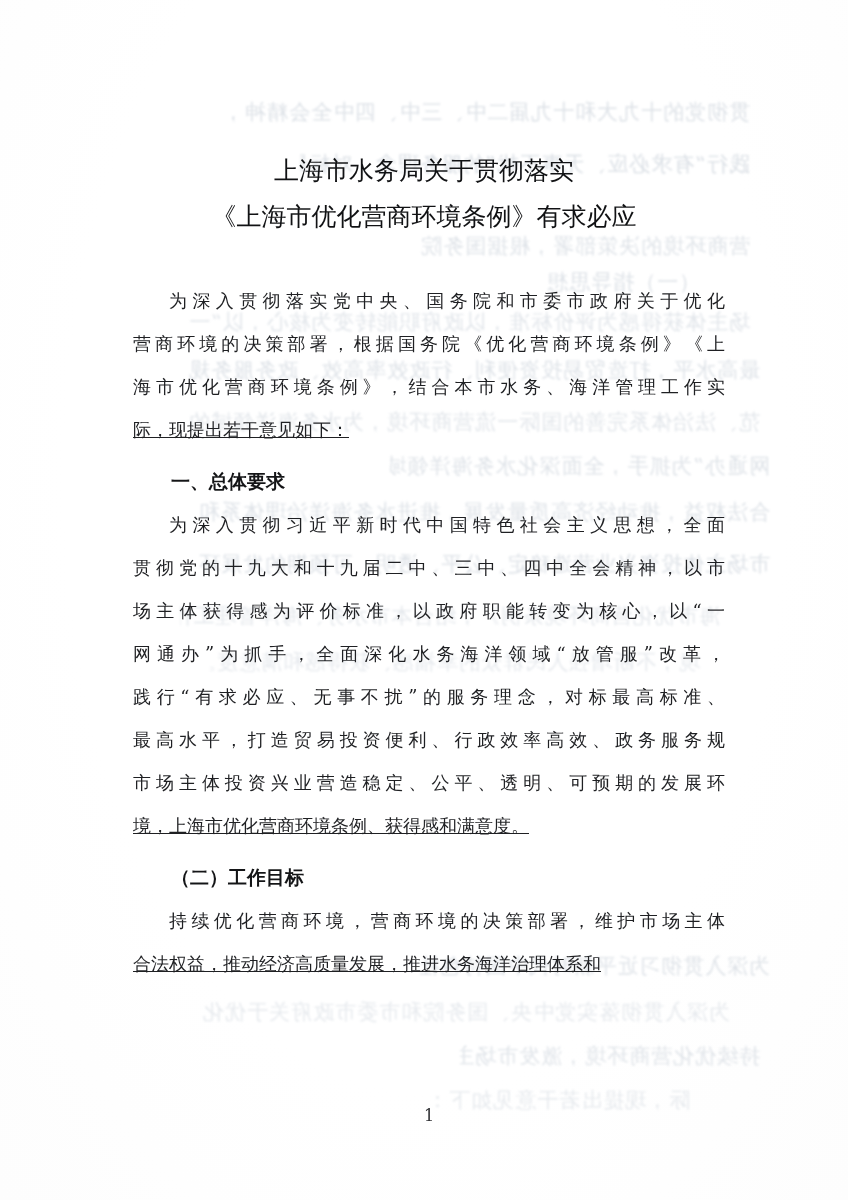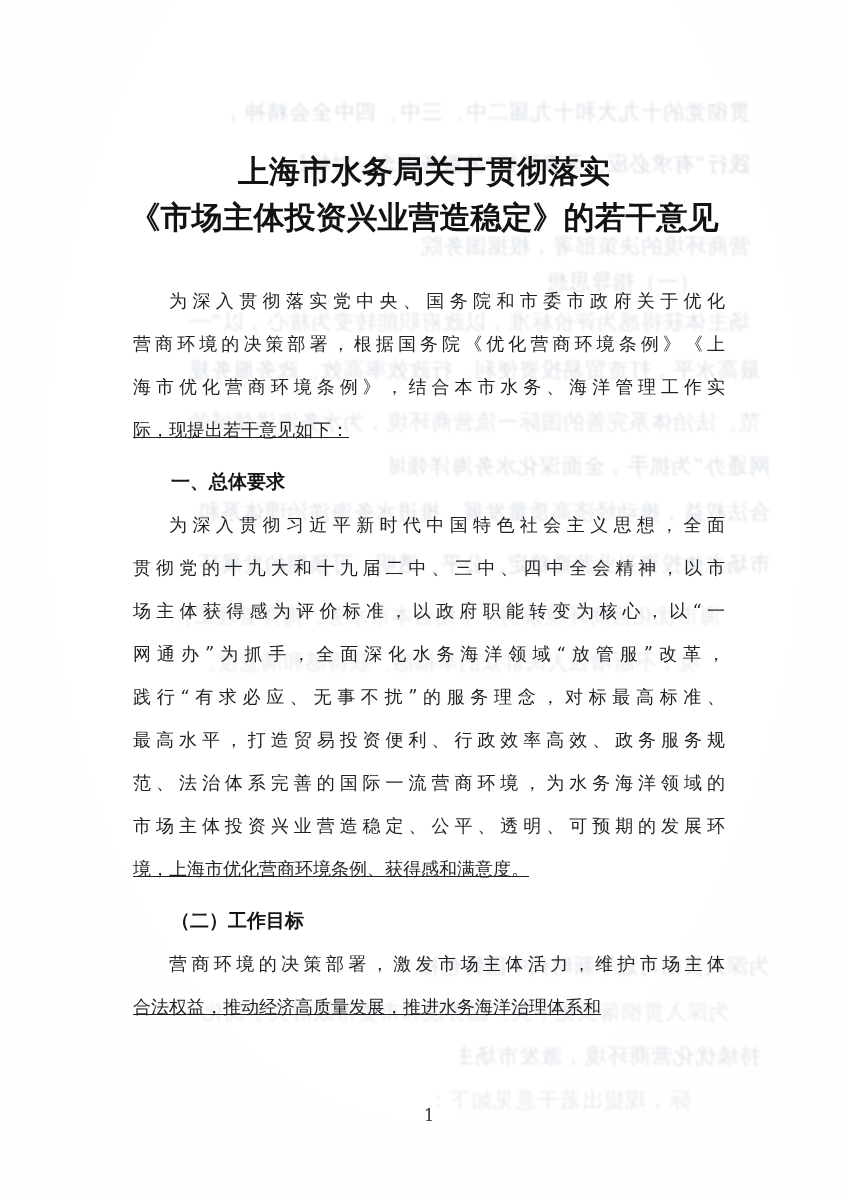--- a/index.html
+++ b/index.html
@@ -40,23 +40,23 @@
   
   .front {
     position: relative;
     z-index: 1;
   }
   .title-block {
     margin: 148px 60px 0 60px;
     text-align: center;
   }
   .title-line {
-    font-size: 31px;
+    font-size: 25px;
     line-height: 46px;
-    font-weight: 700;
+    font-weight: 400;
     color: #111214;
     letter-spacing: 0px;
   }
   .content {
     margin: 39px 123px 0 133px;
     width: 592px;
   }
   .body-line {
     font-size: 18px;
     line-height: 43px;
@@ -105,38 +105,37 @@
       <div class="bleed-line" style="top: 648px; left: 210px; width: 490px; opacity: 0.3;">境，不断增强人民群众的幸福感、获得感和满意度。</div>
       <div class="bleed-line" style="top: 952px; left: 420px; width: 350px; opacity: 0.4;">为深入贯彻习近平新时代中国特色社会主义思想，全面</div>
       <div class="bleed-line" style="top: 998px; left: 170px; width: 560px; opacity: 0.3;">为深入贯彻落实党中央、国务院和市委市政府关于优化</div>
       <div class="bleed-line" style="top: 1042px; left: 460px; width: 300px; opacity: 0.38;">持续优化营商环境，激发市场主体活力，维护市场主体</div>
       <div class="bleed-line" style="top: 1086px; left: 240px; width: 450px; opacity: 0.3;">际，现提出若干意见如下：</div>
     </div>
 
   <div class="front">
     <header class="title-block">
       <div class="title-line">上海市水务局关于贯彻落实</div>
-      <div class="title-line">《市场主体投资兴业营造稳定》的若干意见</div>
+      <div class="title-line">《上海市优化营商环境条例》有求必应</div>
     </header>
 
     <main class="content">
         <div class="body-line first">为深入贯彻落实党中央、国务院和市委市政府关于优化</div>
         <div class="body-line">营商环境的决策部署，根据国务院《优化营商环境条例》《上</div>
         <div class="body-line">海市优化营商环境条例》，结合本市水务、海洋管理工作实</div>
         <div class="body-line last">际，现提出若干意见如下：</div>
         <div class="heading1">一、总体要求</div>
         <div class="body-line first">为深入贯彻习近平新时代中国特色社会主义思想，全面</div>
         <div class="body-line">贯彻党的十九大和十九届二中、三中、四中全会精神，以市</div>
         <div class="body-line">场主体获得感为评价标准，以政府职能转变为核心，以“一</div>
         <div class="body-line">网通办”为抓手，全面深化水务海洋领域“放管服”改革，</div>
         <div class="body-line">践行“有求必应、无事不扰”的服务理念，对标最高标准、</div>
         <div class="body-line">最高水平，打造贸易投资便利、行政效率高效、政务服务规</div>
-        <div class="body-line">范、法治体系完善的国际一流营商环境，为水务海洋领域的</div>
         <div class="body-line">市场主体投资兴业营造稳定、公平、透明、可预期的发展环</div>
         <div class="body-line last">境，上海市优化营商环境条例、获得感和满意度。</div>
         <div class="heading2">（二）工作目标</div>
-        <div class="body-line first">营商环境的决策部署，激发市场主体活力，维护市场主体</div>
+        <div class="body-line first">持续优化营商环境，营商环境的决策部署，维护市场主体</div>
         <div class="body-line last">合法权益，推动经济高质量发展，推进水务海洋治理体系和</div>
       </main>
   </div>
 
   <footer class="page-number">1</footer>
 </div>
 
 </body></html>

